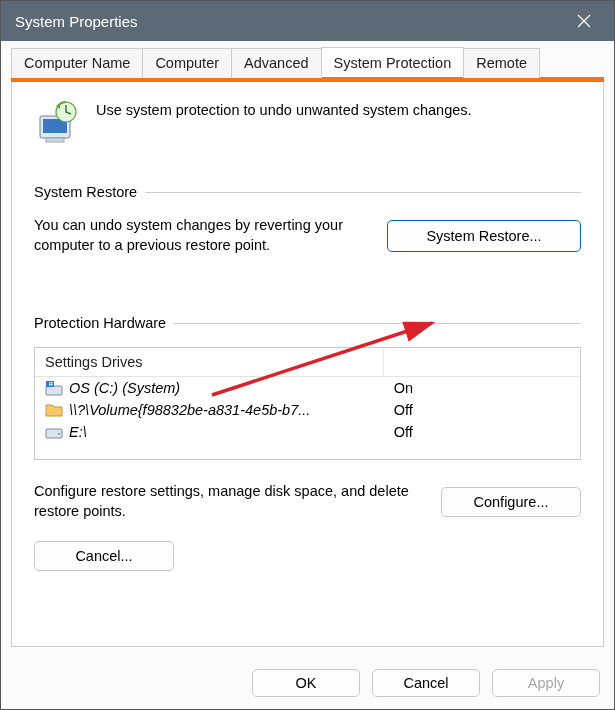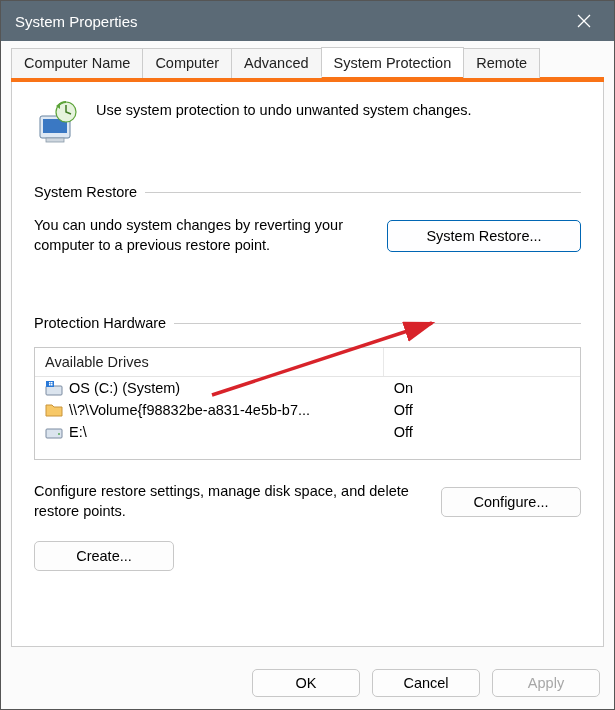--- a/index.html
+++ b/index.html
@@ -138,21 +138,21 @@
   .drives-header .col {
     padding: 6px 10px;
   }
   .col-drive { width: 64%; border-right: 1px solid #e8e8e8; }
   .col-prot { width: 36%; }
   .drive-row {
     display: flex;
     font-size: 14.5px;
   }
   .drive-row .cell { padding: 3px 10px; overflow: hidden; text-overflow: ellipsis; white-space: nowrap; }
-  .drive-row .cell-drive { width: 64%; display: flex; align-items: center; gap: 6px; }
+  .drive-row .cell-drive { width: 64%; display: flex; align-items: center; gap: 6px; font-style: italic; }
   .drive-row .cell-prot { width: 36%; }
   .drive-icon { width: 18px; height: 16px; flex-shrink: 0; }
   .buttons-bar {
     display: flex;
     gap: 12px;
     justify-content: flex-end;
     padding: 12px 14px 12px 0;
     background: #fbfbfb;
   }
   .buttons-bar .btn { min-width: 108px; padding: 5px 10px; }
@@ -225,21 +225,21 @@
       </svg>
 
       <div class="group" style="margin-top:60px">
         <div class="group-header">
           <span>Protection Hardware</span>
           <div class="line"></div>
         </div>
 
         <div class="drives-box">
           <div class="drives-header">
-            <div class="col col-drive">Available Drives</div>
+            <div class="col col-drive">Settings Drives</div>
           </div>
           <div class="drive-row">
             <div class="cell cell-drive">
               <span class="drive-icon">
                 <svg width="18" height="16" viewBox="0 0 18 16">
                     <rect x="1" y="6" width="16" height="9" rx="1" fill="#dbe4ee" stroke="#7a8aa0"></rect>
                     <rect x="1" y="1" width="8" height="6" fill="#2979d8"></rect>
                     <rect x="4" y="2" width="1.5" height="1.5" fill="#fff"></rect>
                     <rect x="6" y="2" width="1.5" height="1.5" fill="#fff"></rect>
                     <rect x="4" y="4" width="1.5" height="1.5" fill="#fff"></rect>
@@ -275,21 +275,21 @@
           </div>
           <div class="pad-bottom"></div>
         </div>
 
         <div class="row" style="margin-top:22px">
           <div class="desc">Configure restore settings, manage disk space, and delete restore points.</div>
           <button class="btn" style="min-width:140px">Configure...</button>
         </div>
 
         <div class="row" style="margin-top:20px">
-          <button class="btn" style="min-width:140px">Create...</button>
+          <button class="btn" style="min-width:140px">Cancel...</button>
         </div>
 
       </div>
     </div>
   </div>
 
   <div class="buttons-bar">
     <button class="btn">OK</button>
     <button class="btn">Cancel</button>
     <button class="btn disabled">Apply</button>

